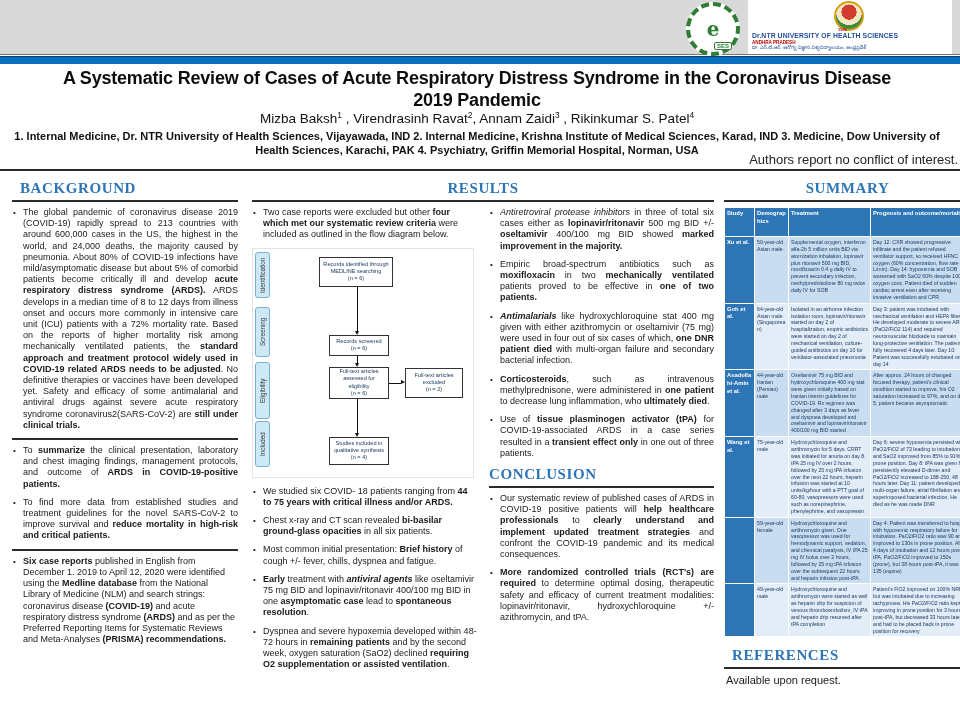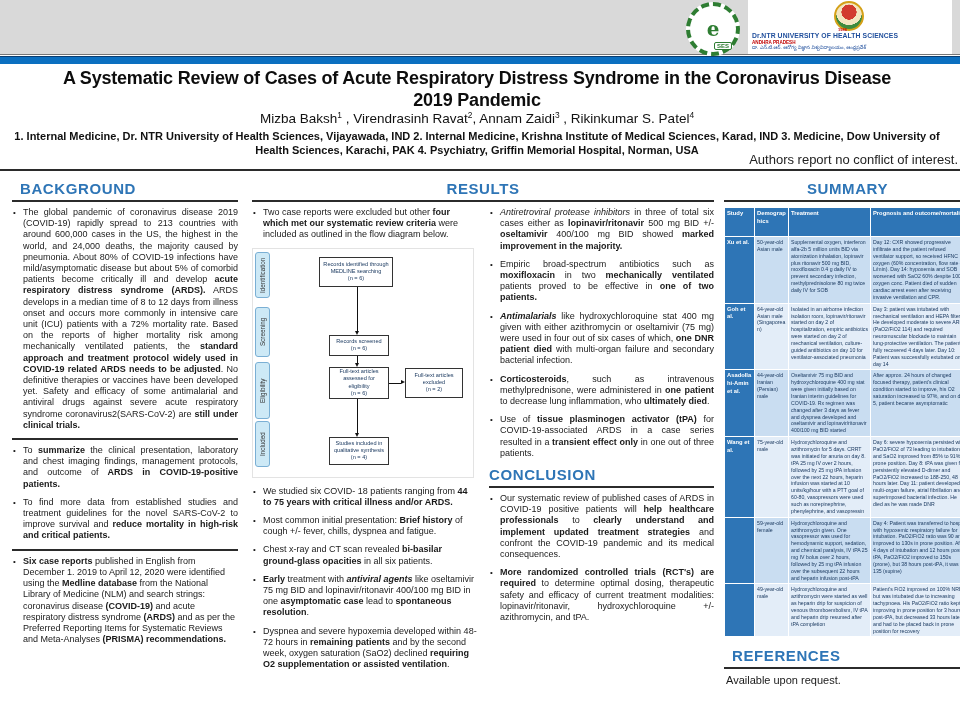--- a/index.html
+++ b/index.html
@@ -35,21 +35,21 @@
   .affils{font-size:11px;font-weight:bold;margin-top:3px;line-height:1.3;color:#111;}
   .conflict{position:absolute;right:2px;top:152px;font-size:13px;color:#222;}
   .header-rule{position:absolute;left:0;top:169px;width:100%;border-top:2px solid var(--rule_dark);}
 
   
   .columns{position:absolute;left:0;top:174px;width:100%;display:flex;}
   .col-left{flex:0 0 226px;padding:4px 6px 0 12px;}
   .col-mid{flex:0 0 462px;padding:4px 4px 0 8px;}
   .col-right{flex:1;padding:4px 10px 0 6px;}
 
-  .sec-head{color:var(--heading_blue);font-size:15px;font-weight:bold;letter-spacing:0.6px;margin:2px 0 3px 8px;}
+  .sec-head{color:var(--heading_blue);font-size:15px;font-weight:bold;letter-spacing:0.6px;margin:2px 0 3px 8px;font-family:Liberation Serif, serif;}
   .sec-head.center{text-align:center;margin-left:0;}
   .sec-rule{border-top:2px solid var(--rule_dark);margin:0 0 5px 0;}
 
   ul.blist{list-style:none;margin:0 0 6px 0;padding:0;}
   ul.blist li{position:relative;padding-left:11px;margin-bottom:7px;font-size:9px;line-height:11.2px;text-align:justify;}
   ul.blist li::before{content:"\2022";position:absolute;left:1px;top:0;font-size:8px;}
   ul.blist.ragged li{text-align:left;}
 
   .mid-cols{display:flex;gap:12px;}
   .sub{width:50%;box-sizing:border-box;}
@@ -175,22 +175,22 @@
             <div class="vline" style="left:104px;top:107px;height:7px;"></div>
             <div class="arr-d" style="left:102px;top:114px;"></div>
             <div class="vline" style="left:104px;top:150px;height:34px;"></div>
             <div class="arr-d" style="left:102px;top:184px;"></div>
             <div class="hline" style="left:136px;top:134px;width:12px;"></div>
             <div class="arr-r" style="left:148px;top:131.5px;"></div>
           </div>
 
           <ul class="blist ragged">
               <li><span>We studied six COVID- 18 patients ranging from </span><span class="b">44 to 75 years with critical illness and/or ARDS.</span></li>
+              <li><span>Chest x-ray and CT scan revealed </span><span class="b">bi-basilar ground-glass opacities</span><span> in all six patients.</span></li>
               <li><span>Most common initial presentation: </span><span class="b">Brief history</span><span> of cough +/- fever, chills, dyspnea and fatigue.</span></li>
-              <li><span>Chest x-ray and CT scan revealed </span><span class="b">bi-basilar ground-glass opacities</span><span> in all six patients.</span></li>
               <li><span class="b">Early</span><span> treatment with </span><span class="b i">antiviral agents</span><span> like oseltamivir 75 mg BID and lopinavir/ritonavir 400/100 mg BID in one </span><span class="b">asymptomatic case</span><span> lead to </span><span class="b">spontaneous resolution</span><span>.</span></li>
               <li><span>Dyspnea and severe hypoxemia developed within 48-72 hours in </span><span class="b">remaining patients</span><span> and by the second week, oxygen saturation (SaO2) declined </span><span class="b">requiring O2 supplementation or assisted ventilation</span><span>.</span></li>
             </ul>
         </div>
 
         <div class="sub">
           <ul class="blist">
               <li><span class="i">Antiretroviral protease inhibitors</span><span> in three of total six cases either as </span><span class="b">lopinavir/ritonavir</span><span> 500 mg BID +/-</span><span class="b">oseltamivir</span><span> 400/100 mg BID showed </span><span class="b">marked improvement in the majority.</span></li>
               <li><span>Empiric broad-spectrum antibiotics such as </span><span class="b">moxifloxacin</span><span> in two </span><span class="b">mechanically ventilated</span><span> patients proved to be effective in </span><span class="b">one of two patients.</span></li>
               <li><span class="b i">Antimalarials</span><span> like hydroxychloroquine stat 400 mg given with either azithromycin or oseltamivir (75 mg) were used in four out of six cases of which, </span><span class="b">one DNR patient died</span><span> with multi-organ failure and secondary bacterial infection.</span></li>

